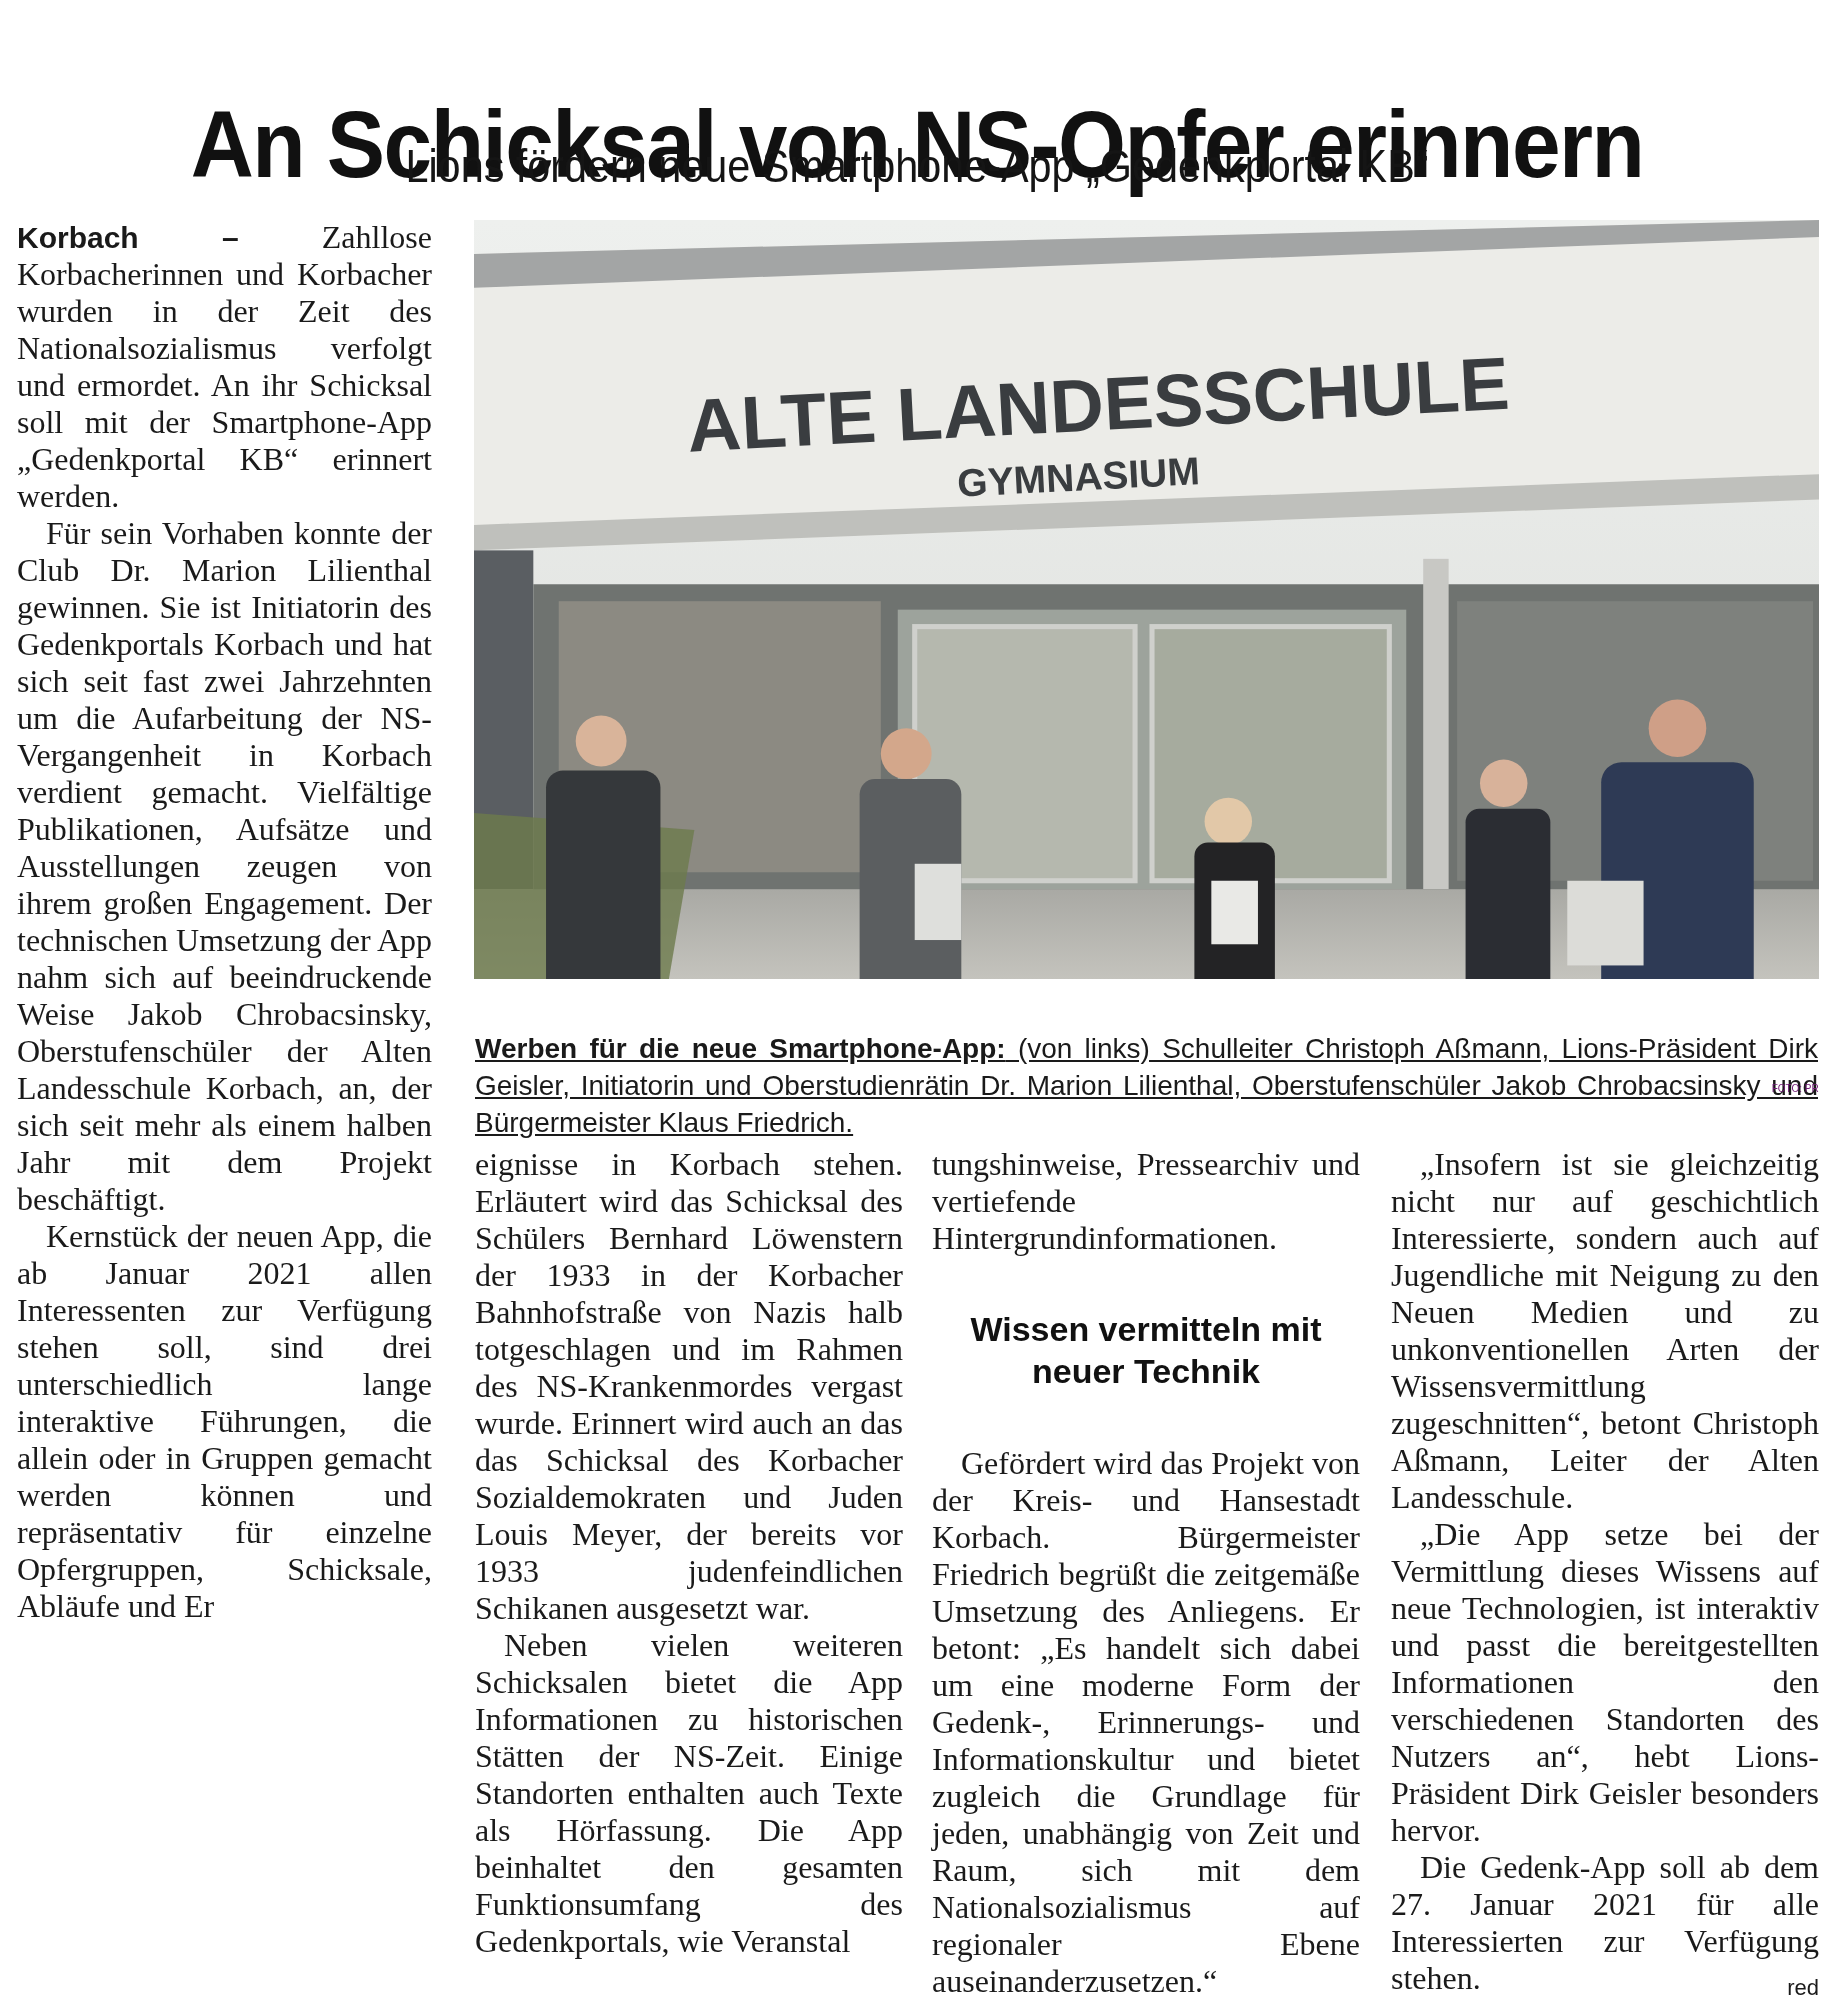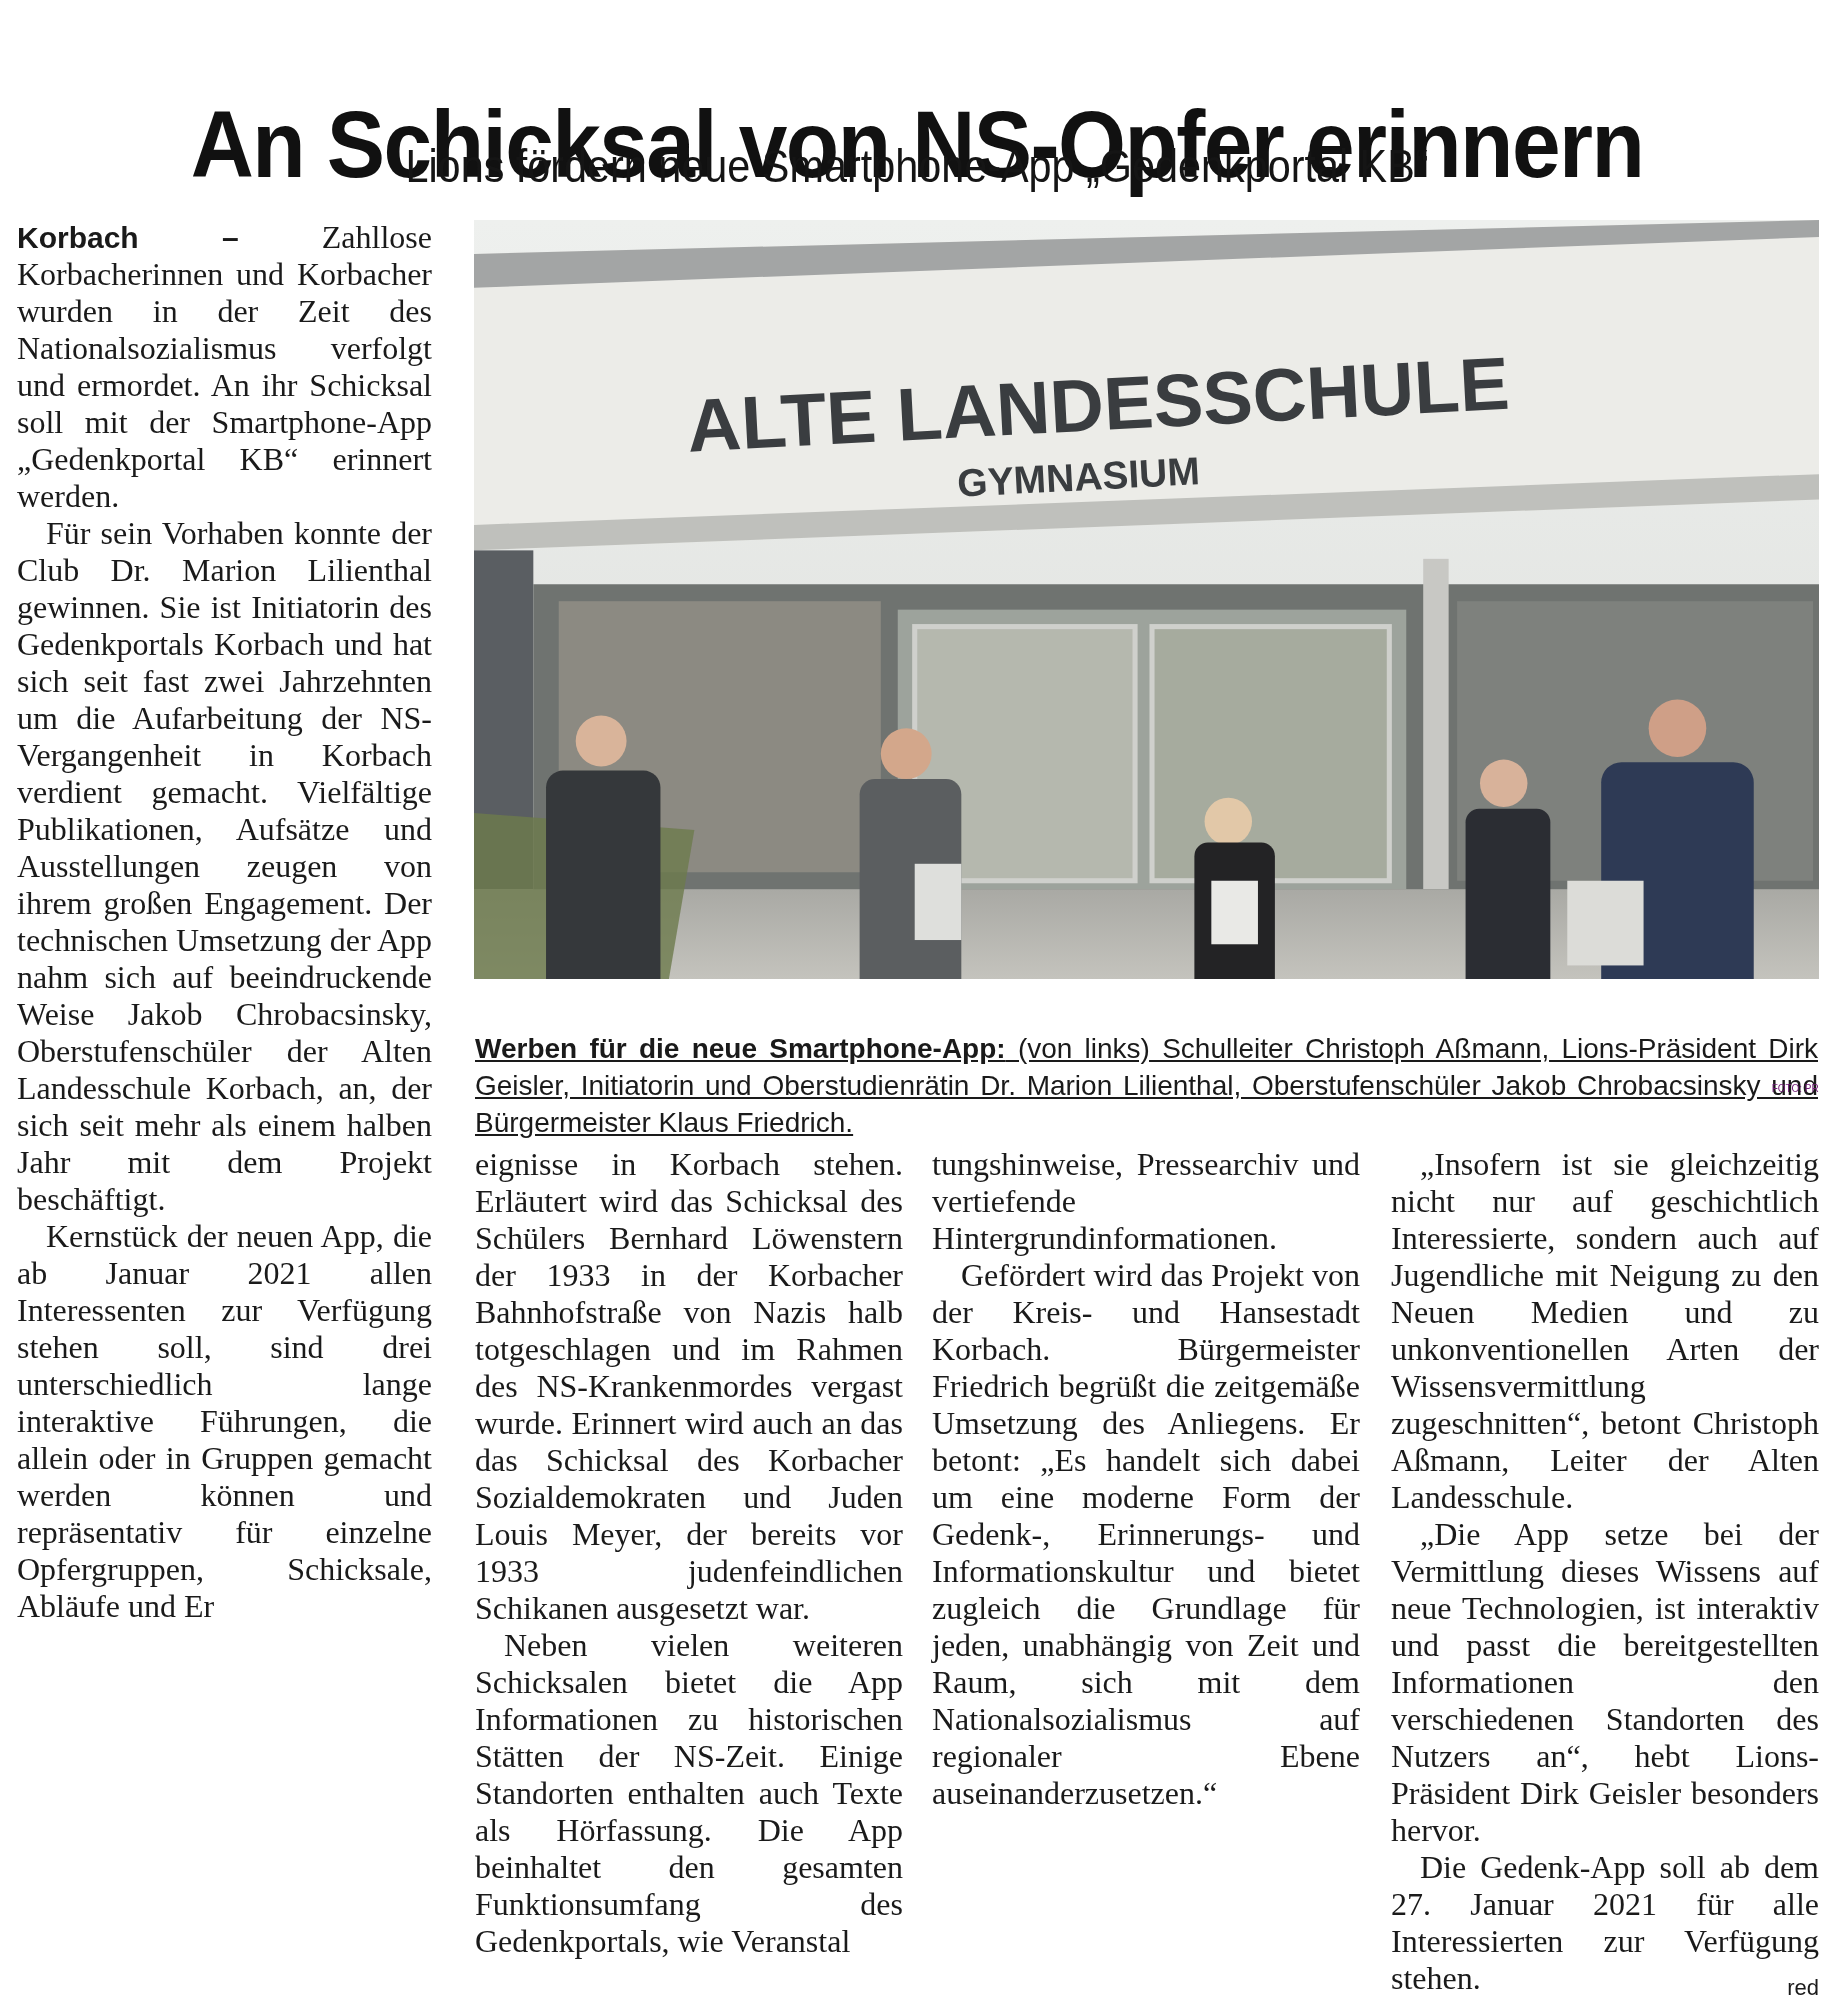--- a/index.html
+++ b/index.html
@@ -147,20 +147,21 @@
 </div>
 <div class="credit">FOTO: PR</div>
 
 <div class="col" id="col2">
   <p class="first">eignisse in Korbach stehen. Erläutert wird das Schicksal des Schülers Bernhard Löwenstern der 1933 in der Korbacher Bahnhofstraße von Nazis halb totgeschlagen und im Rahmen des NS-Krankenmordes vergast wurde. Erinnert wird auch an das das Schicksal des Korbacher Sozialdemokraten und Juden Louis Meyer, der bereits vor 1933 judenfeindlichen Schikanen ausgesetzt war.</p>
   <p>Neben vielen weiteren Schicksalen bietet die App Informationen zu historischen Stätten der NS-Zeit. Einige Standorten enthalten auch Texte als Hörfassung. Die App beinhaltet den gesamten Funktionsumfang des Gedenkportals, wie Veranstal­</p>
 </div>
 
 <div class="col" id="col3">
   <p class="first">tungshinweise, Pressearchiv und vertiefende Hintergrundinformationen.</p>
+  <div class="subheading">Wissen vermitteln mit neuer Technik</div>
   <p>Gefördert wird das Projekt von der Kreis- und Hansestadt Korbach. Bürgermeister Friedrich begrüßt die zeitgemäße Umsetzung des Anliegens. Er betont: „Es handelt sich dabei um eine moderne Form der Gedenk-, Erinnerungs- und Informationskultur und bietet zugleich die Grundlage für jeden, unabhängig von Zeit und Raum, sich mit dem Nationalsozialismus auf regionaler Ebene auseinanderzusetzen.“</p>
 </div>
 
 <div class="col" id="col4">
   <p>„Insofern ist sie gleichzeitig nicht nur auf geschichtlich Interessierte, sondern auch auf Jugendliche mit Neigung zu den Neuen Medien und zu unkonventionellen Arten der Wissensvermittlung zugeschnitten“, betont Christoph Aßmann, Leiter der Alten Landesschule.</p>
   <p>„Die App setze bei der Vermittlung dieses Wissens auf neue Technologien, ist interaktiv und passt die bereitgestellten Informationen den verschiedenen Standorten des Nutzers an“, hebt Lions-Präsident Dirk Geisler besonders hervor.</p>
   <p><span>Die Gedenk-App soll ab dem 27. Januar 2021 für alle Interessierten zur Verfügung stehen.</span><span class="author">red</span></p>
 </div>
 
 

